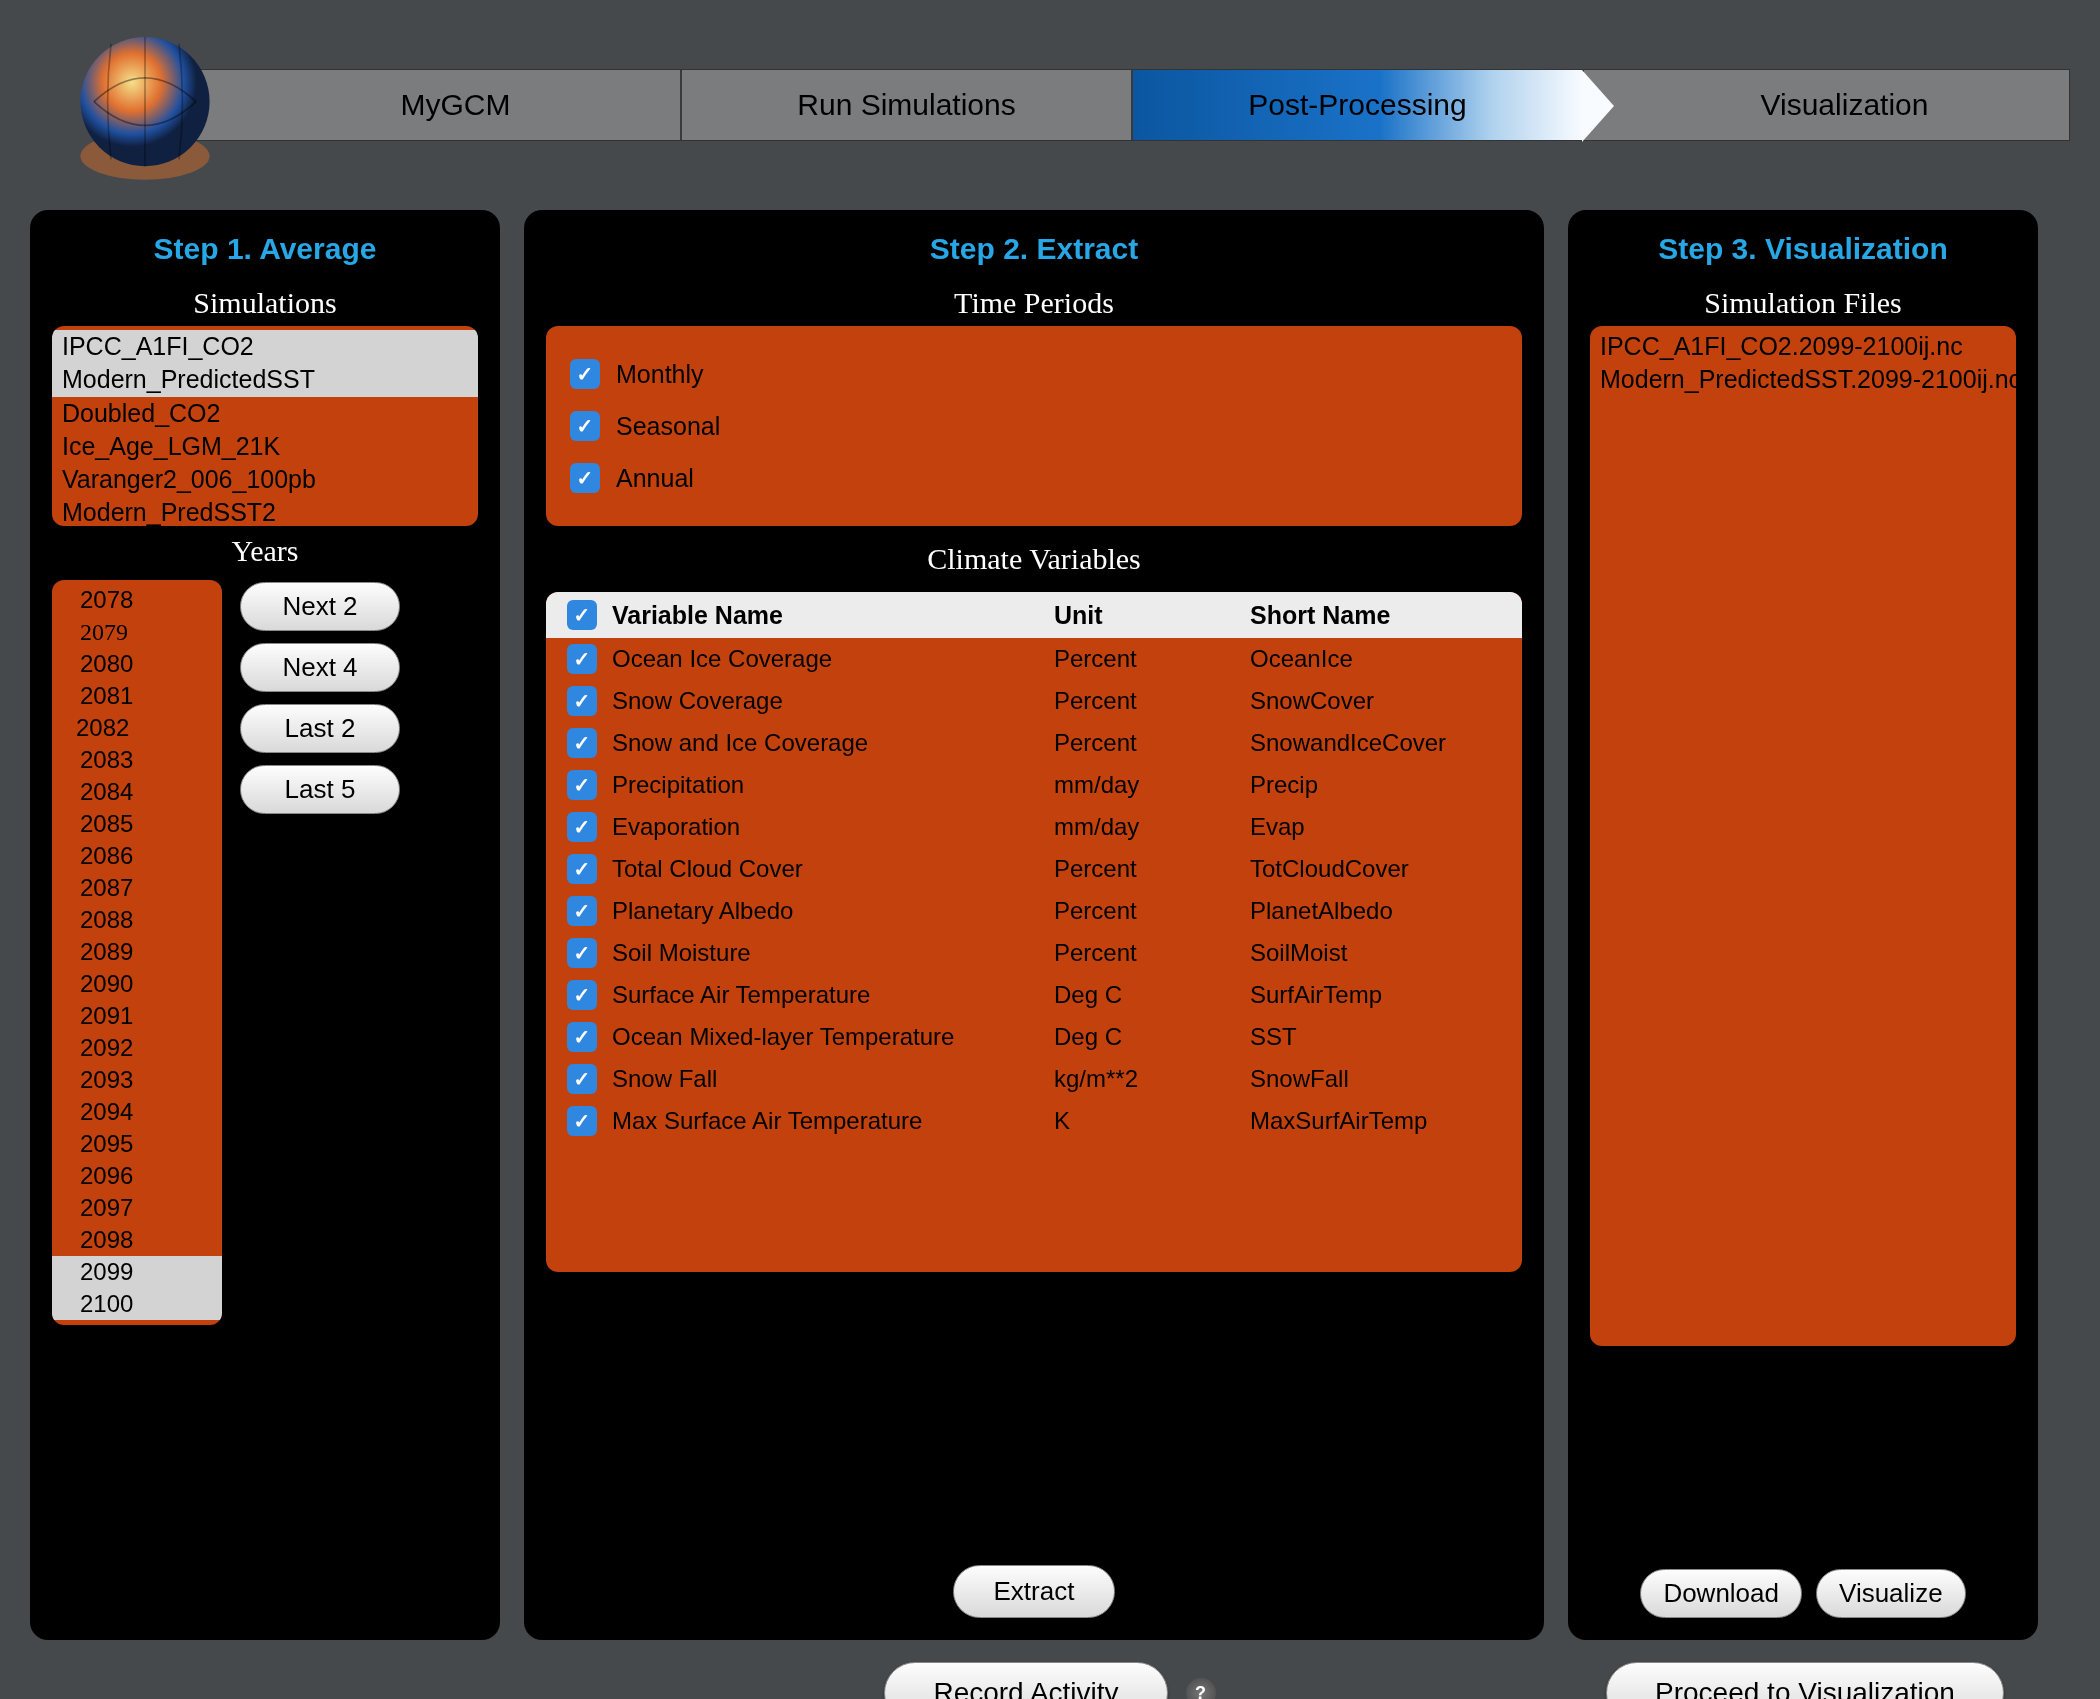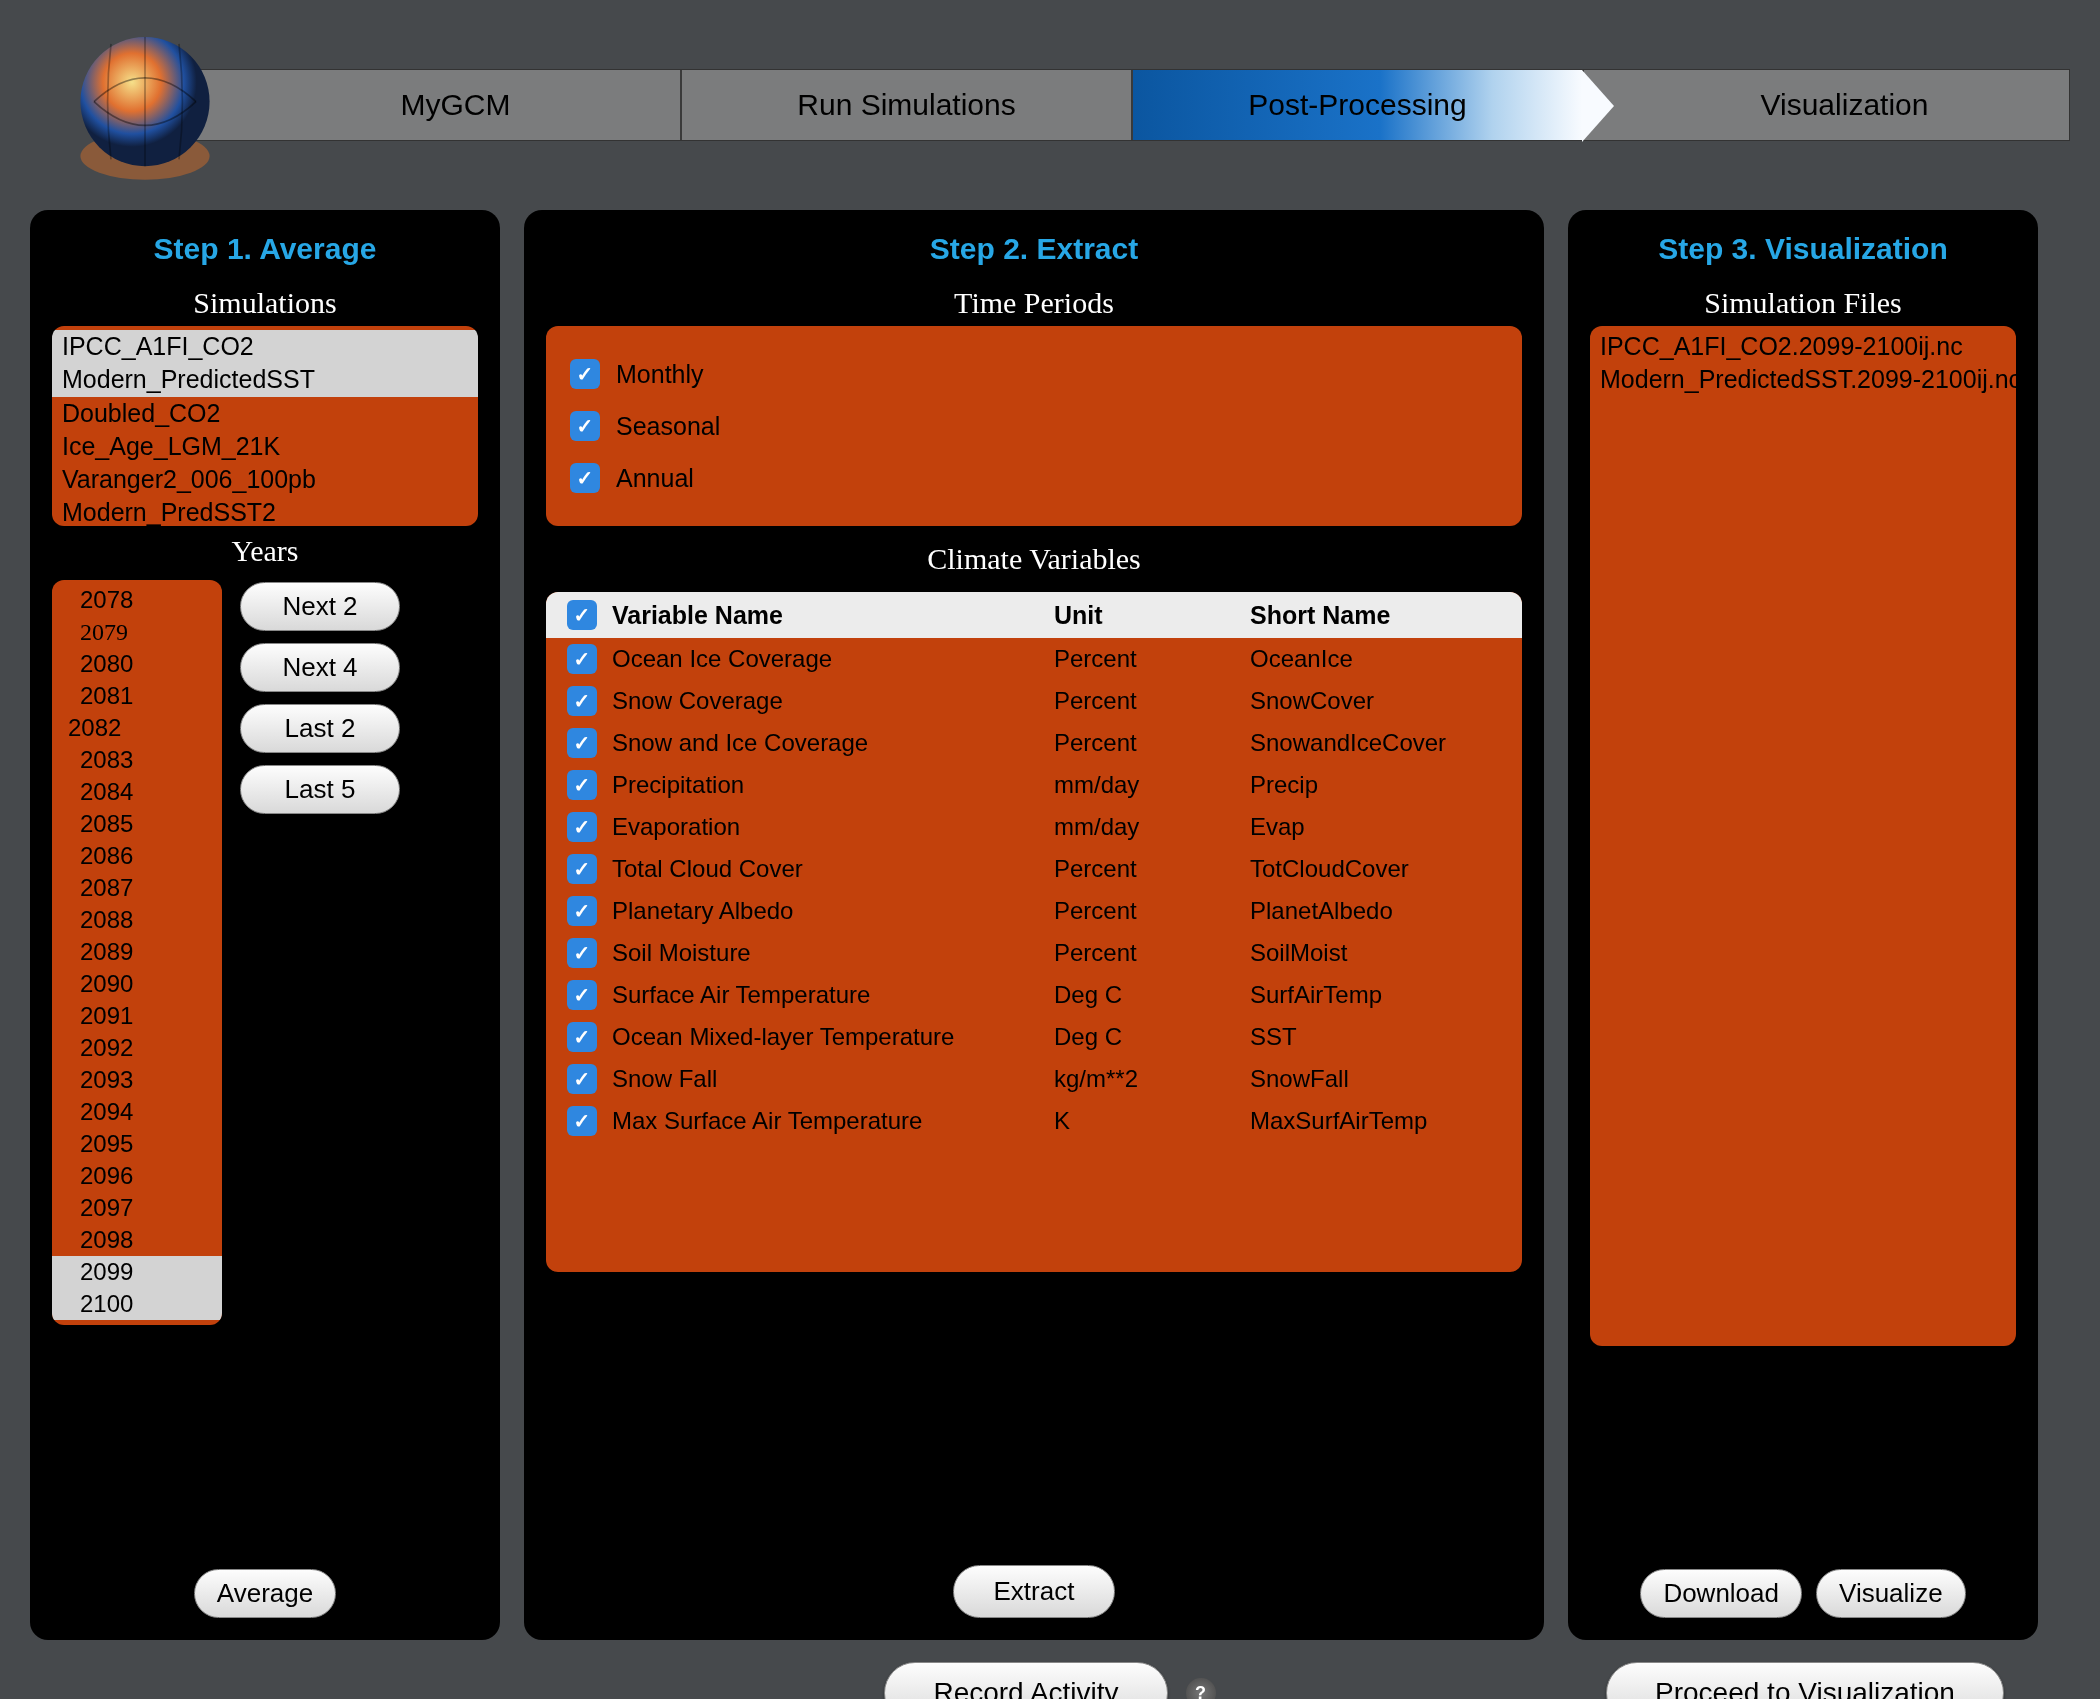--- a/index.html
+++ b/index.html
@@ -264,21 +264,21 @@
         <div class="li">Modern_PredSST2</div>
       </div>
 
     <div class="section-label">Years</div>
     <div class="years-row">
       <div class="white-box listbox years-list" id="yearslist">
           <div class="li" style="padding-left: 28px;">2078</div>
           <div class="li" style="padding-left: 28px; font-family: Liberation Serif, serif;">2079</div>
           <div class="li" style="padding-left: 28px;">2080</div>
           <div class="li" style="padding-left: 28px;">2081</div>
-          <div class="li" style="padding-left: 16px;">2082</div>
+          <div class="li" style="padding-left: 24px;">2082</div>
           <div class="li" style="padding-left: 28px;">2083</div>
           <div class="li" style="padding-left: 28px;">2084</div>
           <div class="li" style="padding-left: 28px;">2085</div>
           <div class="li" style="padding-left: 28px;">2086</div>
           <div class="li" style="padding-left: 28px;">2087</div>
           <div class="li" style="padding-left: 28px;">2088</div>
           <div class="li" style="padding-left: 28px;">2089</div>
           <div class="li" style="padding-left: 28px;">2090</div>
           <div class="li" style="padding-left: 28px;">2091</div>
           <div class="li" style="padding-left: 28px;">2092</div>
@@ -292,23 +292,20 @@
           <div class="li sel" style="padding-left: 28px;">2100</div>
         </div>
       <div class="year-buttons">
         <div class="pill-btn">Next 2</div>
         <div class="pill-btn">Next 4</div>
         <div class="pill-btn">Last 2</div>
         <div class="pill-btn">Last 5</div>
       </div>
     </div>
 
-    <div class="col1-bottom">
-      <div class="pill-btn">Average</div>
-    </div>
   </div>
 
   <div class="panel col2">
     <div class="step-title">Step 2. Extract</div>
 
     <div class="col2-top">
       <div>
         <div class="section-label">Time Periods</div>
         <div class="white-box tp-box" id="tpbox">
             <div class="chk-row">

